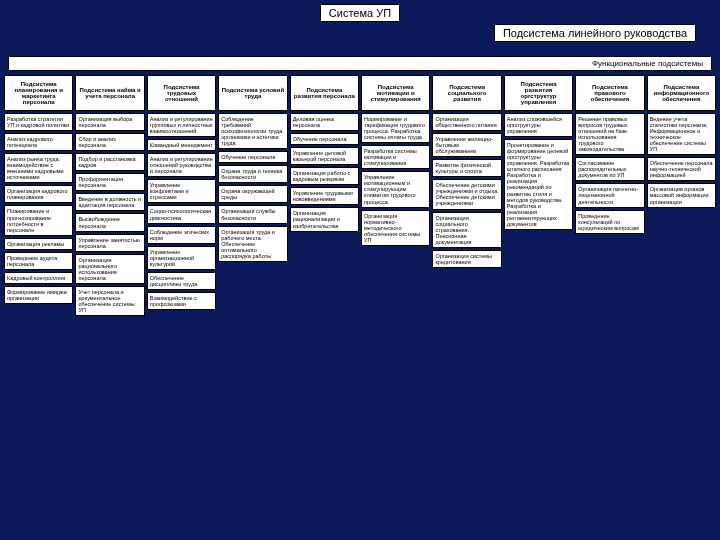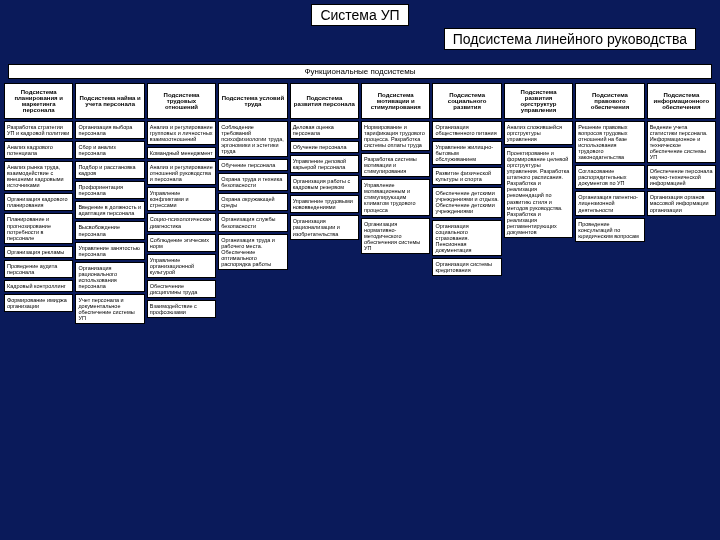--- a/index.html
+++ b/index.html
@@ -1,20 +1,20 @@
 <!DOCTYPE html>
 <html><head>
 <meta charset="utf-8">
 <style>
 html,body{margin:0;padding:0;width:720px;height:540px;background:#0a1a5a;font-family:Arial,sans-serif;font-size:6px;color:#000}
 .page{padding:4px;box-sizing:border-box}
-.topbox{background:#fff;border:1px solid #000;padding:2px 8px;font-size:14px;display:inline-block}
+.topbox{background:#fff;border:1px solid #000;padding:2px 8px;font-size:11px;display:inline-block}
 .row1{text-align:center;margin-bottom:2px}
 .row2{text-align:right;margin-bottom:14px;padding-right:20px}
-.row3{text-align:center;margin-bottom:4px}
+.row3{text-align:right;margin-bottom:4px}
 .banner{background:#fff;border:1px solid #000;padding:2px 8px;font-size:8px;display:block;margin:0 4px}
 .cols{display:flex;gap:2px;margin-top:4px}
 .col{flex:1;display:flex;flex-direction:column;gap:2px}
 .hdr{background:#fff;border:1px solid #000;padding:2px;font-size:6px;text-align:center;font-weight:bold;min-height:30px;display:flex;align-items:center;justify-content:center}
 .cell{background:#fff;border:1px solid #000;padding:2px;font-size:5.5px;text-align:left;line-height:1.1}
 </style>
 </head>
 <body>
 
 <div class="page">

